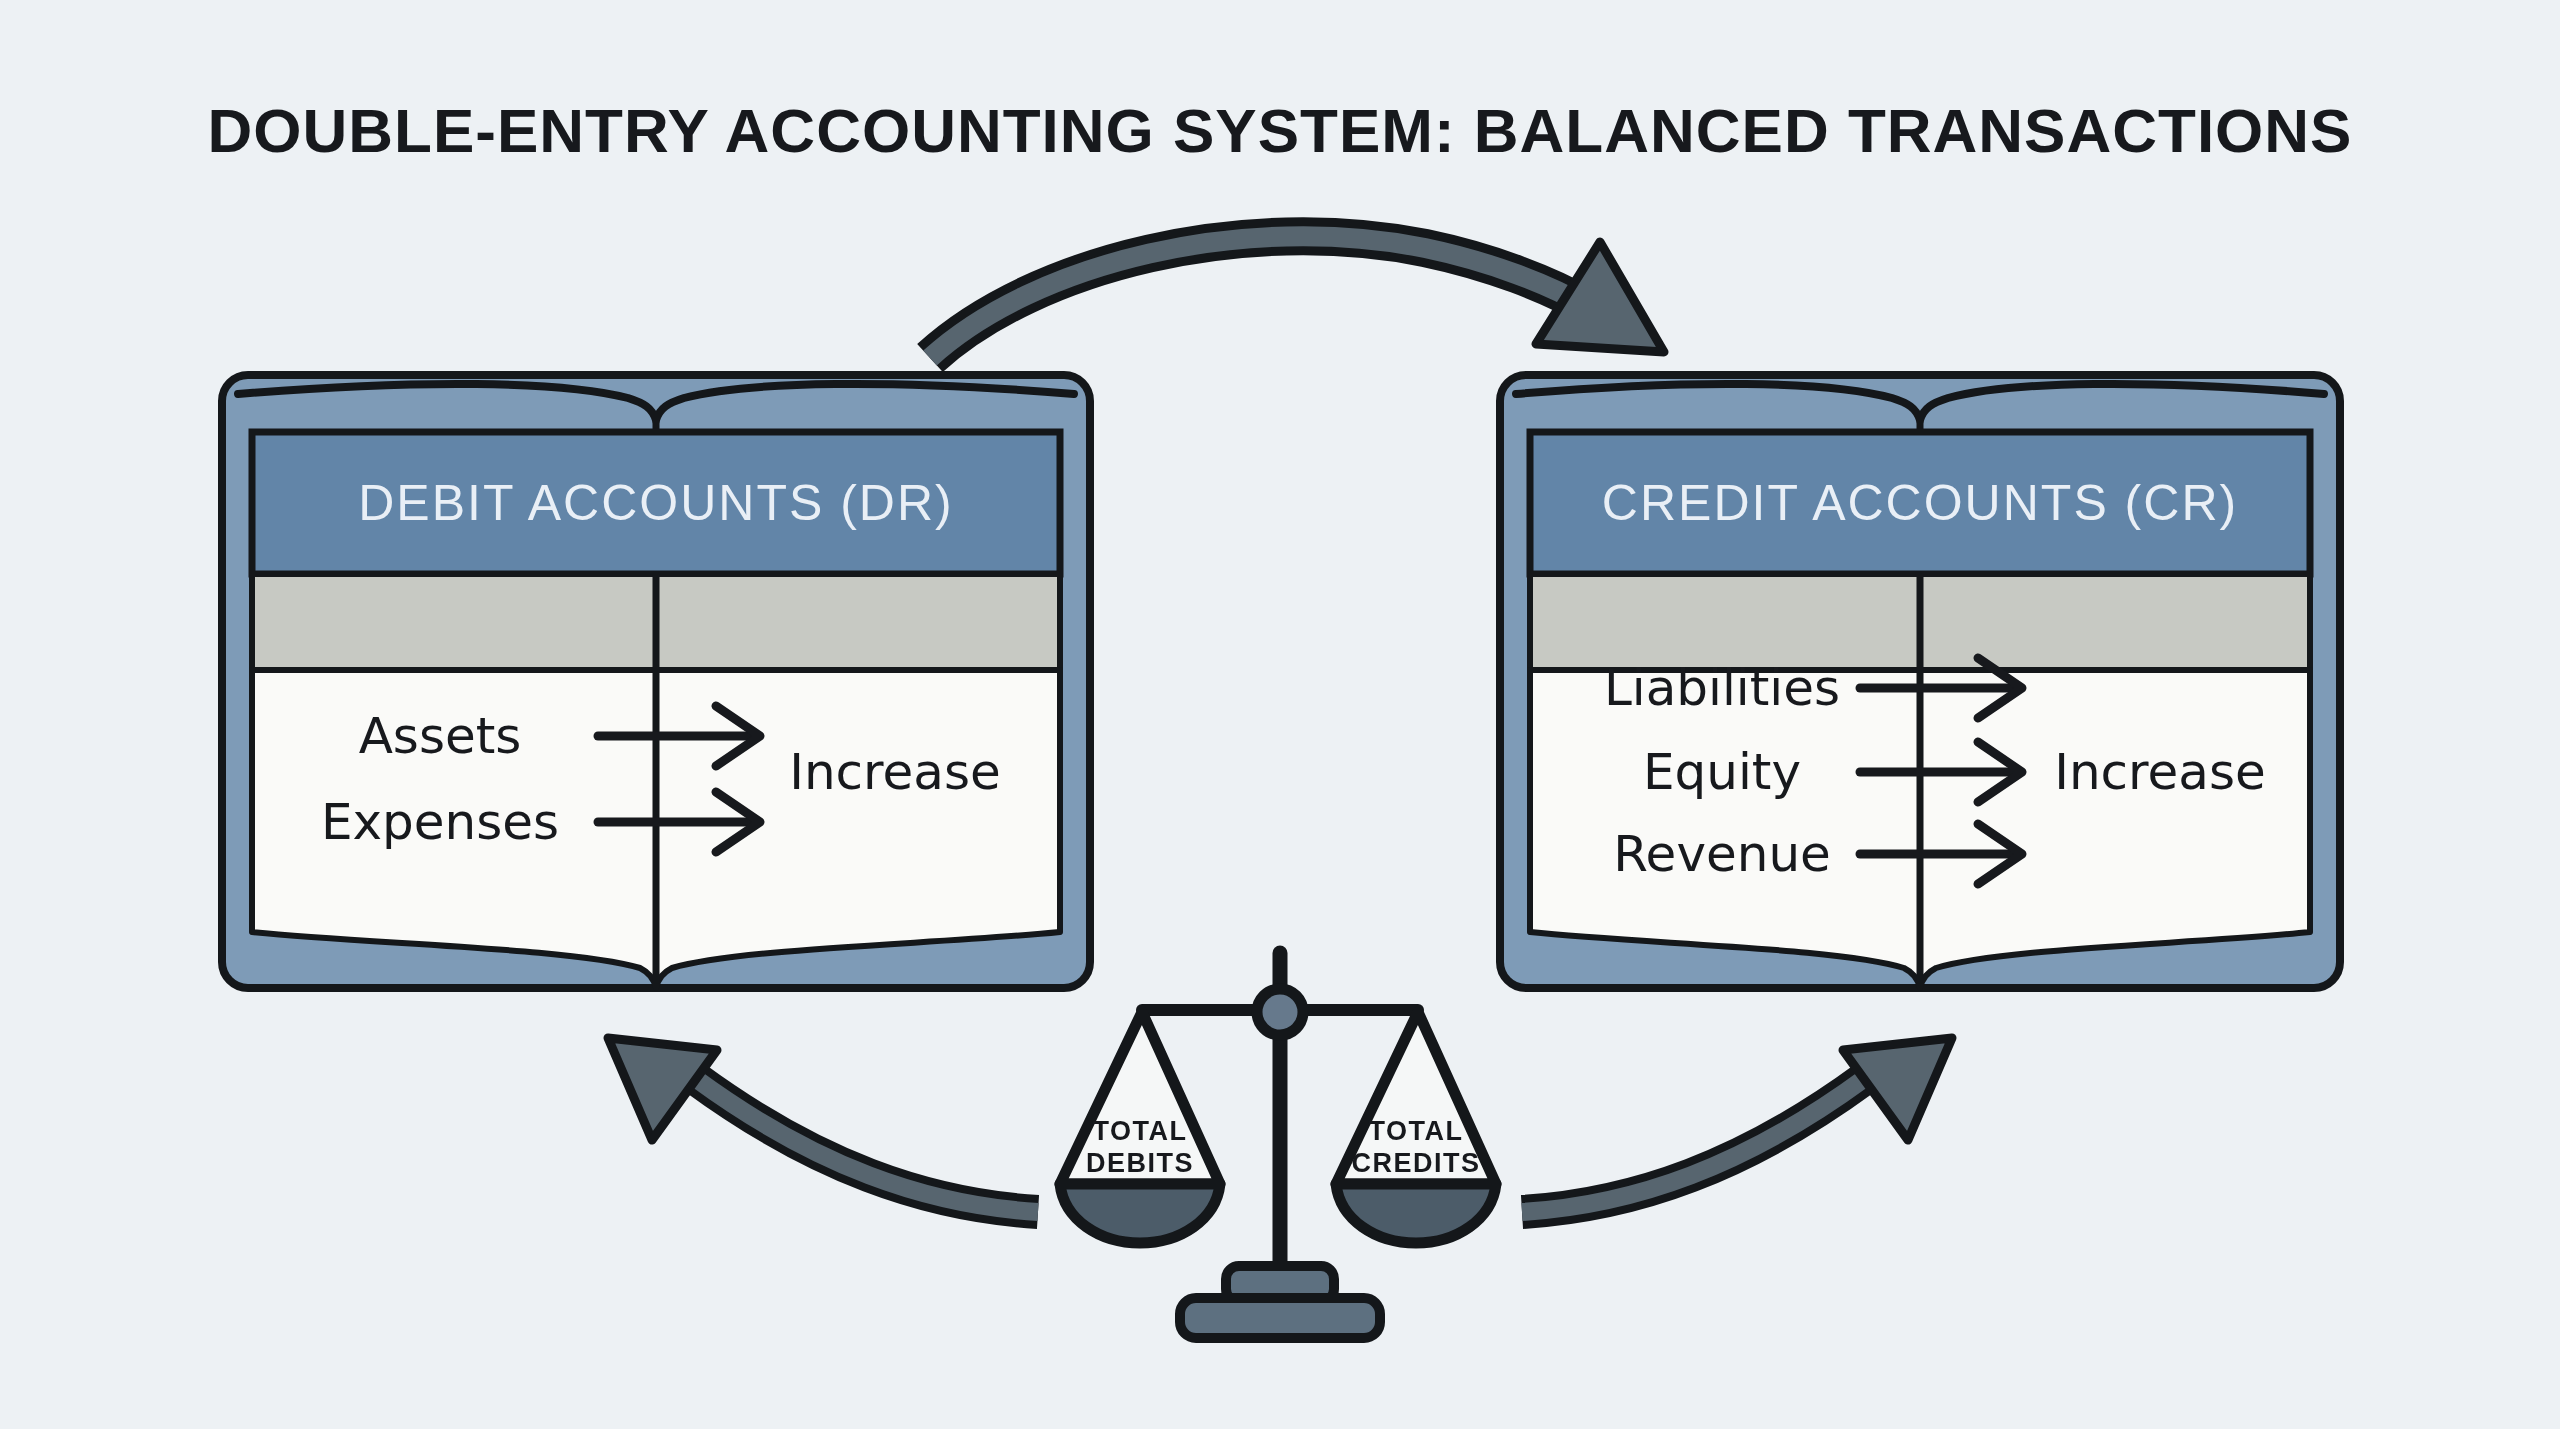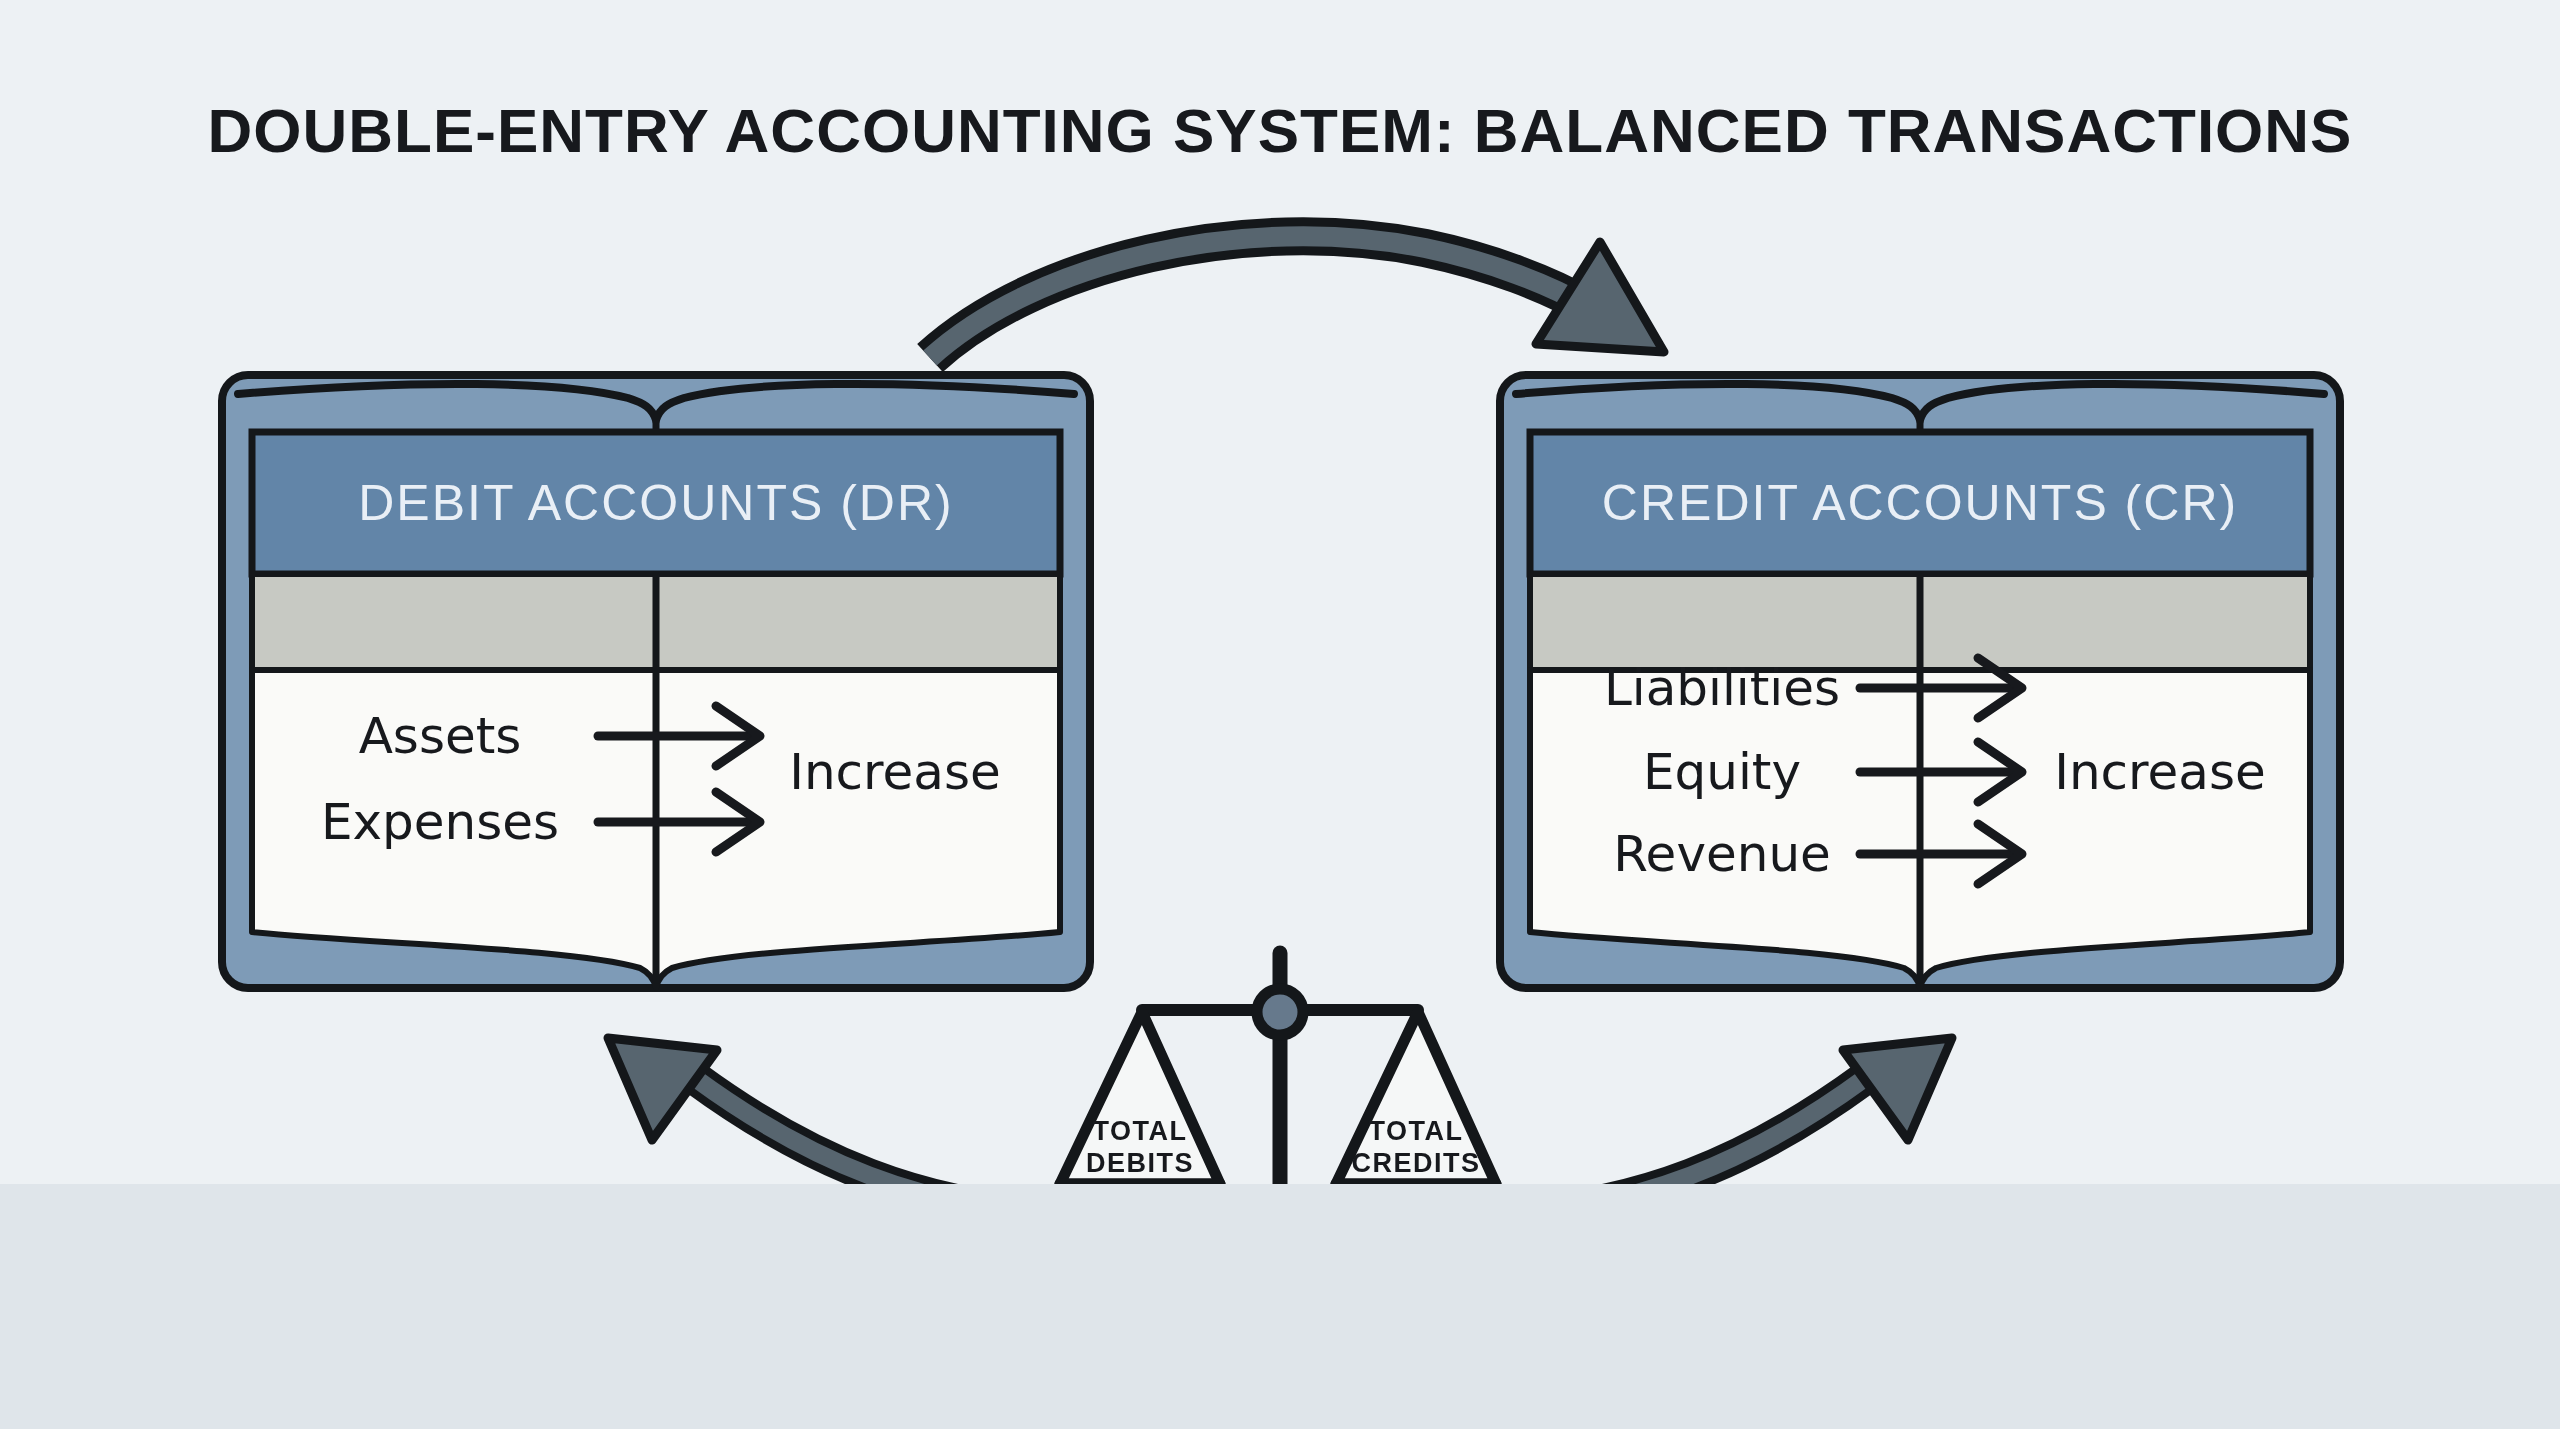--- a/index.html
+++ b/index.html
@@ -1,18 +1,18 @@
 <!DOCTYPE html>
 <html style="--background: #EDF1F4; --text: #17191D; --outline: #14171A; --book_cover: #7E9BB7; --band_header: #6285A8; --band_gray: #C7C9C3; --page: #FAFAF8; --header_text: #E9EFF6; --arrow_fill: #57656F; --funnel: #F5F7F7; --bowl_fill: #4C5C69; --pivot_fill: #66798C; --base_fill: #5D7080;"><head>
 <meta charset="utf-8">
 <style>
   html,body{margin:0;padding:0;background:#dfe5ea;}
   .stage{
     position:relative;
-    width:2560px;height:1184px;
+    width:2560px;height:1429px;
     background:var(--background,#EDF1F4);
     overflow:hidden;
     font-family:"Liberation Sans",sans-serif;
   }
   svg{position:absolute;inset:0;display:block;}
 
   .title-text{
     font-family:"Liberation Sans",sans-serif;
     font-weight:700;font-size:62px;letter-spacing:1px;
     fill:var(--text,#17191D);

